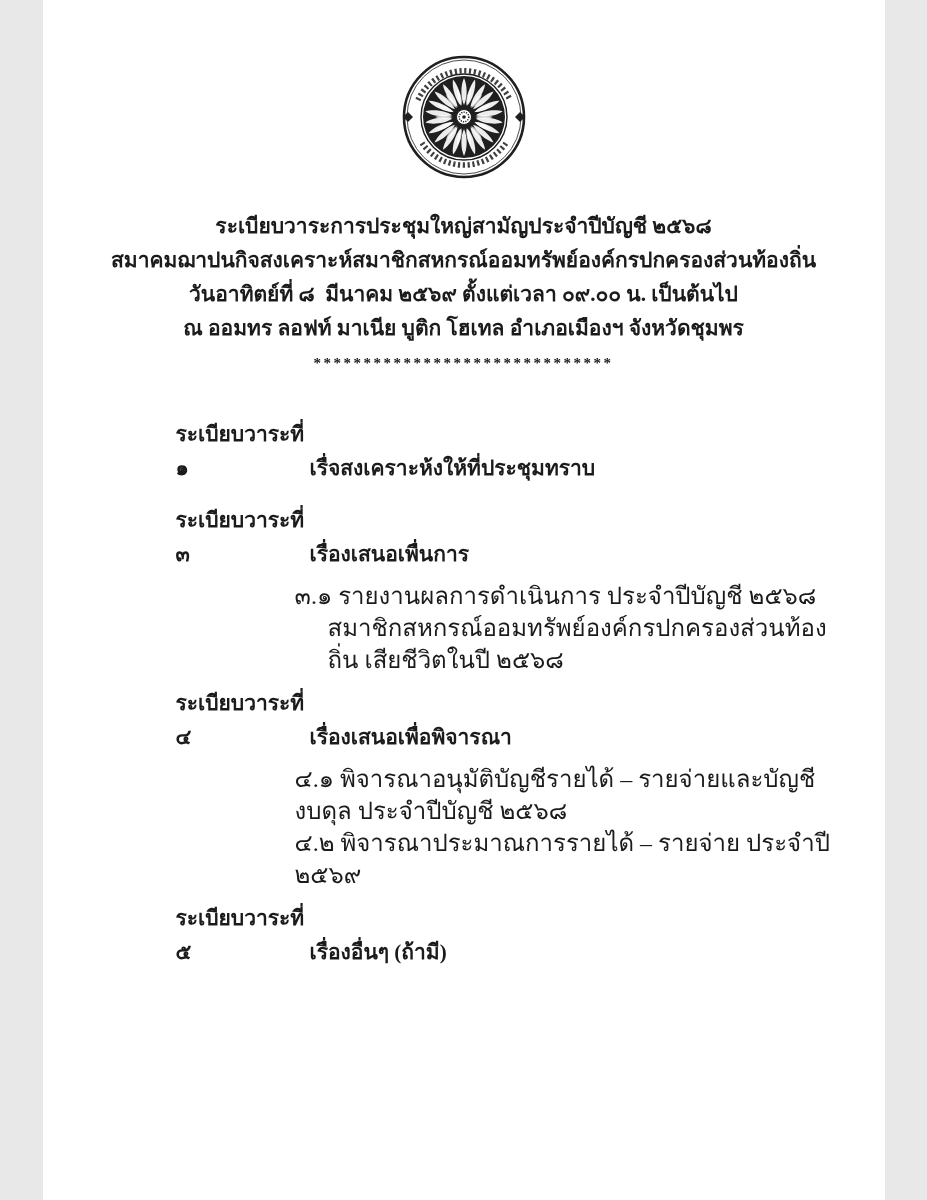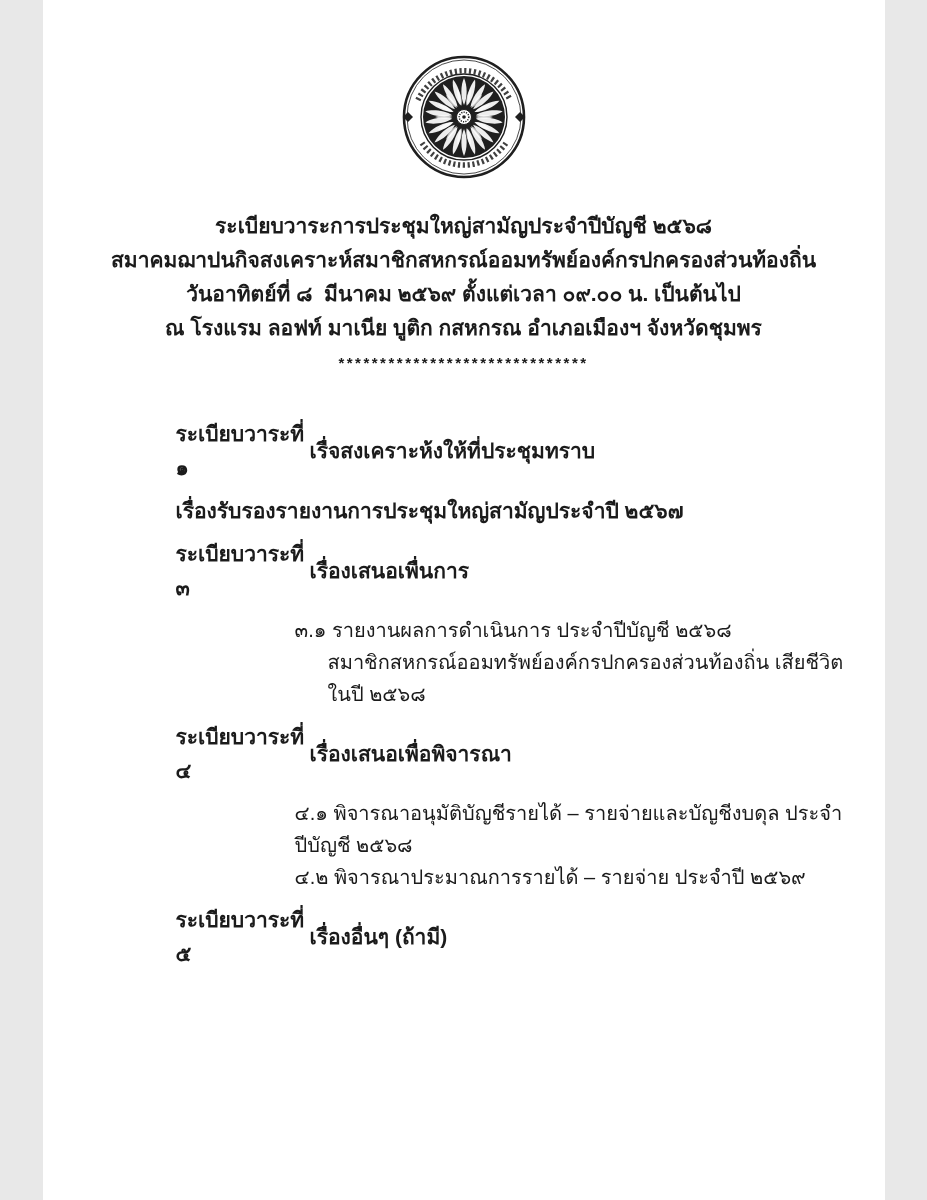--- a/index.html
+++ b/index.html
@@ -2,21 +2,21 @@
 <html lang="th"><head>
 <meta charset="utf-8">
 <style>
   html, body { margin: 0; padding: 0; background: #e8e8e8; }
   .page {
     position: relative;
     width: 842px;
     height: 1200px;
     margin: 0 auto;
     background: #ffffff;
-    font-family: Liberation Sans, sans-serif;
+    font-family: Liberation Serif, serif;
     color: #1b1b1b;
     overflow: hidden;
   }
   .logo-wrap {
     width: 124px;
     height: 124px;
     margin: 55px auto 0 auto;
   }
   .logo-wrap svg { display: block; width: 124px; height: 124px; }
 
@@ -37,36 +37,36 @@
     letter-spacing: 2.5px;
     margin-top: 2px;
   }
 
   .agenda {
     margin: 38px 40px 0 133px;
     font-size: 21px;
   }
   .agenda-row {
     display: flex;
-    align-items: center;
+    align-items: flex-end;
     line-height: 34px;
     margin-bottom: 9px;
   }
   .agenda-label {
     flex: 0 0 134px;
     font-weight: 700;
     white-space: pre-wrap;
   }
   .agenda-topic {
     font-weight: 700;
     white-space: pre-wrap;
   }
   .sub-group { margin: 1px 0 10px 0; }
   .subline {
-    font-size: 20px;
+    font-size: 24px;
     font-weight: 400;
     line-height: 32px;
     white-space: pre-wrap;
   }
   .indent1 { margin-left: 119px; }
   .indent2 { margin-left: 152px; }
 </style>
 </head>
 <body>
 
@@ -133,33 +133,32 @@
       <circle cx="62" cy="62" r="7.5" fill="#ffffff" stroke="#1f1f1f" stroke-width="1"></circle>
       <circle cx="62" cy="62" r="4.8" fill="none" stroke="#1f1f1f" stroke-width="1.4" stroke-dasharray="1.2 1.2"></circle>
       <circle cx="62" cy="62" r="1.8" fill="#1f1f1f"></circle>
     </svg>
   </div>
 
   <div class="title-block">
     <div class="title-line">ระเบียบวาระการประชุมใหญ่สามัญประจำปีบัญชี ๒๕๖๘</div>
     <div class="title-line">สมาคมฌาปนกิจสงเคราะห์สมาชิกสหกรณ์ออมทรัพย์องค์กรปกครองส่วนท้องถิ่น</div>
     <div class="title-line">วันอาทิตย์ที่ ๘  มีนาคม ๒๕๖๙ ตั้งแต่เวลา ๐๙.๐๐ น. เป็นต้นไป</div>
-    <div class="title-line">ณ โรงแรม ลอฟท์ มาเนีย บูติก กสหกรณ อำเภอเมืองฯ จังหวัดชุมพร</div>
+    <div class="title-line">ณ ออมทร ลอฟท์ มาเนีย บูติก โฮเทล อำเภอเมืองฯ จังหวัดชุมพร</div>
     <div class="separator">******************************</div>
   </div>
 
   <div class="agenda">
 
     <div class="agenda-row">
       <div class="agenda-label">ระเบียบวาระที่  ๑</div>
       <div class="agenda-topic">เรื่จสงเคราะห้งให้ที่ประชุมทราบ</div>
     </div>
 
     <div class="agenda-row">
-      <div class="agenda-topic">เรื่องรับรองรายงานการประชุมใหญ่สามัญประจำปี ๒๕๖๗</div>
     </div>
 
     <div class="agenda-row">
       <div class="agenda-label">ระเบียบวาระที่  ๓</div>
       <div class="agenda-topic">เรื่องเสนอเพื่นการ</div>
     </div>
     <div class="sub-group">
       <div class="subline indent1">๓.๑ รายงานผลการดำเนินการ ประจำปีบัญชี ๒๕๖๘</div>
       <div class="subline indent2">สมาชิกสหกรณ์ออมทรัพย์องค์กรปกครองส่วนท้องถิ่น เสียชีวิตในปี ๒๕๖๘</div>
     </div>

